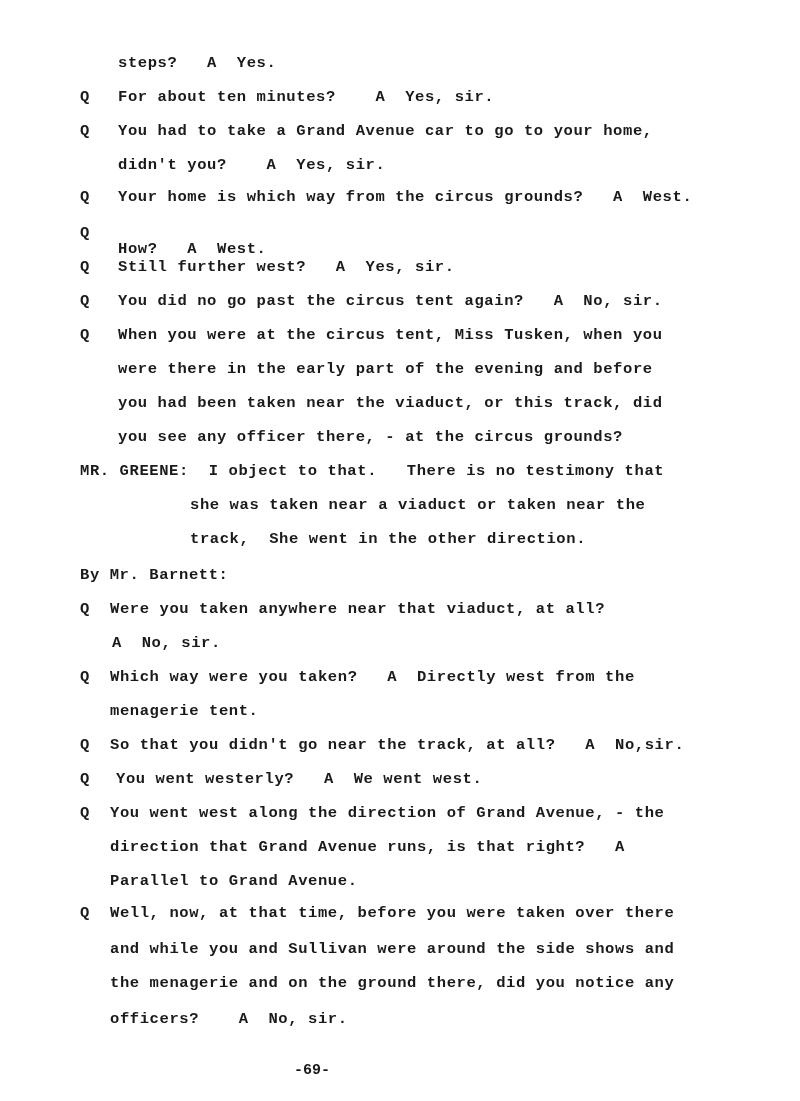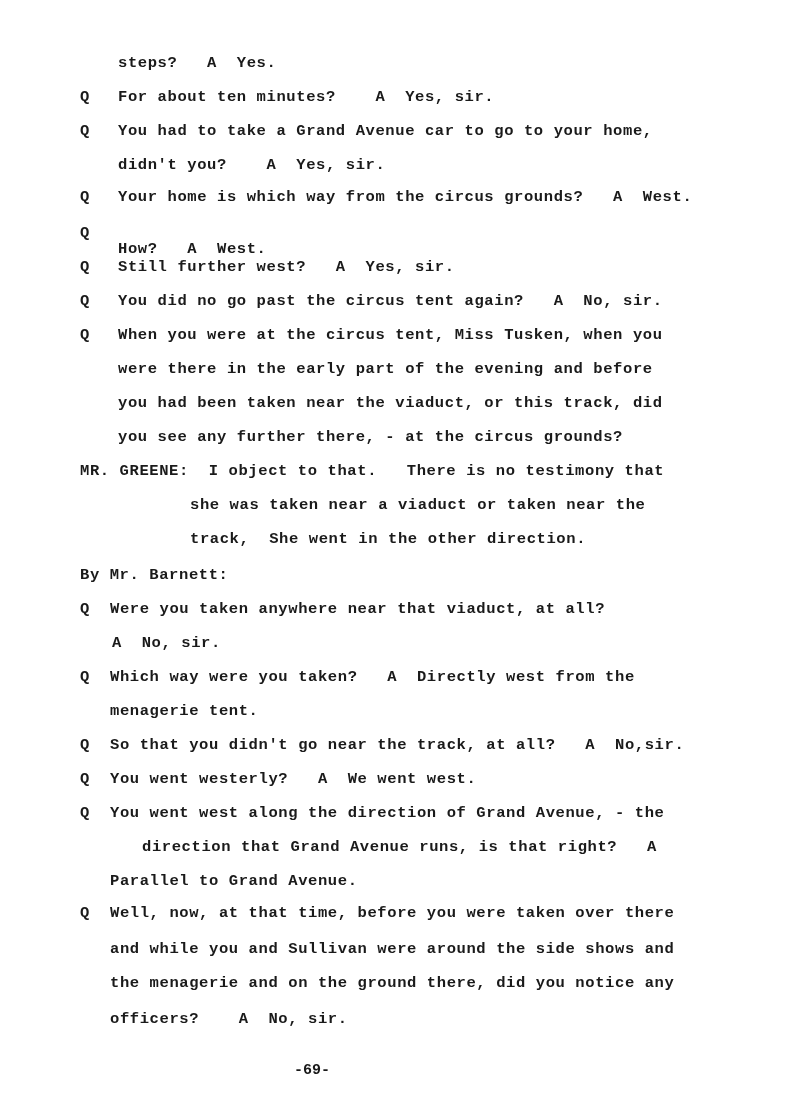--- a/index.html
+++ b/index.html
@@ -27,38 +27,38 @@
       <div class="line" style="left: 80px; top: 224px;">Q</div>
       <div class="line" style="left: 118px; top: 240px; text-align: right;">How?   A  West.</div>
       <div class="line" style="left: 80px; top: 258px;">Q</div>
       <div class="line" style="left: 118px; top: 258px;">Still further west?   A  Yes, sir.</div>
       <div class="line" style="left: 80px; top: 292px;">Q</div>
       <div class="line" style="left: 118px; top: 292px;">You did no go past the circus tent again?   A  No, sir.</div>
       <div class="line" style="left: 80px; top: 326px;">Q</div>
       <div class="line" style="left: 118px; top: 326px; text-align: center;">When you were at the circus tent, Miss Tusken, when you</div>
       <div class="line" style="left: 118px; top: 360px;">were there in the early part of the evening and before</div>
       <div class="line" style="left: 118px; top: 394px;">you had been taken near the viaduct, or this track, did</div>
-      <div class="line" style="left: 118px; top: 428px;">you see any further there, - at the circus grounds?</div>
+      <div class="line" style="left: 118px; top: 428px;">you see any officer there, - at the circus grounds?</div>
       <div class="line" style="left: 80px; top: 462px;">MR. GREENE:  I object to that.   There is no testimony that</div>
       <div class="line" style="left: 190px; top: 496px;">she was taken near a viaduct or taken near the</div>
       <div class="line" style="left: 190px; top: 530px;">track,  She went in the other direction.</div>
       <div class="line" style="left: 80px; top: 566px;">By Mr. Barnett:</div>
       <div class="line" style="left: 80px; top: 600px;">Q</div>
       <div class="line" style="left: 110px; top: 600px;">Were you taken anywhere near that viaduct, at all?</div>
       <div class="line" style="left: 112px; top: 634px;">A  No, sir.</div>
       <div class="line" style="left: 80px; top: 668px;">Q</div>
       <div class="line" style="left: 110px; top: 668px;">Which way were you taken?   A  Directly west from the</div>
       <div class="line" style="left: 110px; top: 702px;">menagerie tent.</div>
       <div class="line" style="left: 80px; top: 736px;">Q</div>
       <div class="line" style="left: 110px; top: 736px;">So that you didn't go near the track, at all?   A  No,sir.</div>
       <div class="line" style="left: 80px; top: 770px;">Q</div>
-      <div class="line" style="left: 110px; top: 770px;">You went westerly?   A  We went west.</div>
+      <div class="line" style="left: 116px; top: 770px;">You went westerly?   A  We went west.</div>
       <div class="line" style="left: 80px; top: 804px;">Q</div>
       <div class="line" style="left: 110px; top: 804px;">You went west along the direction of Grand Avenue, - the</div>
-      <div class="line" style="left: 110px; top: 838px; margin-left: 32px;">direction that Grand Avenue runs, is that right?   A</div>
+      <div class="line" style="left: 110px; top: 838px;">direction that Grand Avenue runs, is that right?   A</div>
       <div class="line" style="left: 110px; top: 872px;">Parallel to Grand Avenue.</div>
       <div class="line" style="left: 80px; top: 904px;">Q</div>
       <div class="line" style="left: 110px; top: 904px;">Well, now, at that time, before you were taken over there</div>
       <div class="line" style="left: 110px; top: 940px;">and while you and Sullivan were around the side shows and</div>
       <div class="line" style="left: 110px; top: 974px;">the menagerie and on the ground there, did you notice any</div>
       <div class="line" style="left: 110px; top: 1010px;">officers?    A  No, sir.</div>
     </div>
   <div class="pageno">-69-</div>
 </div>
 

